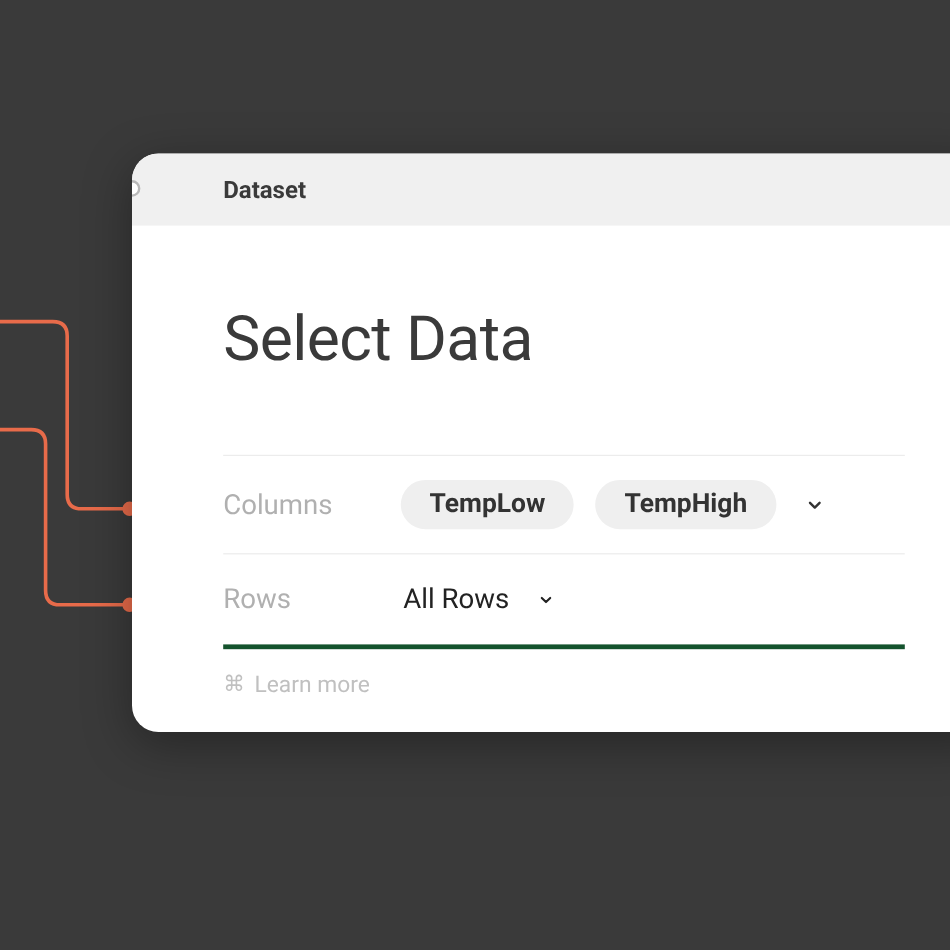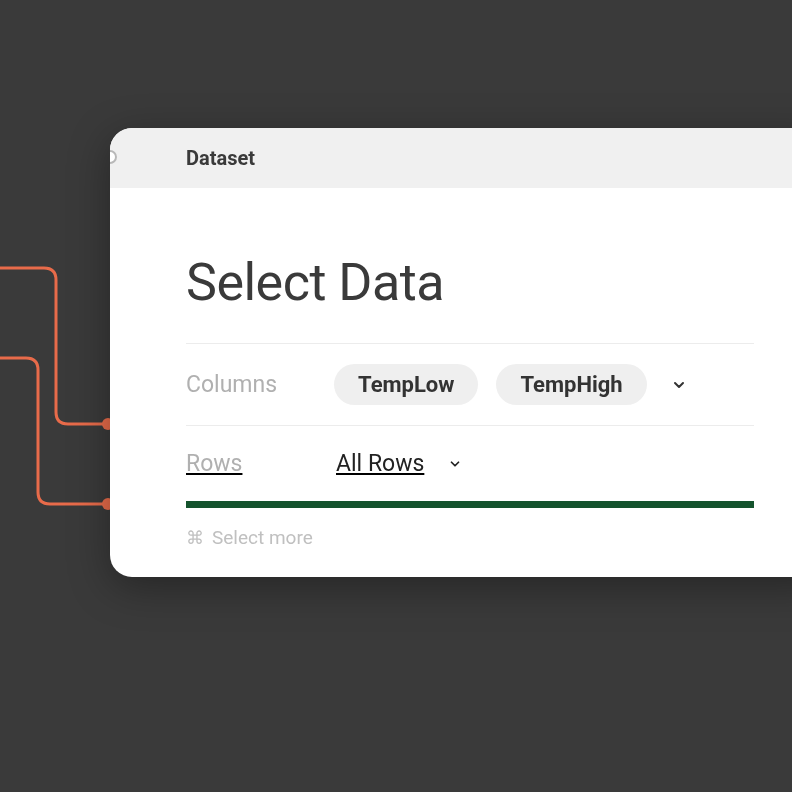--- a/index.html
+++ b/index.html
@@ -78,35 +78,34 @@
     }
 
     .page-title {
       font-size: 52px;
       font-weight: 400;
       color: #3a3a3a;
       letter-spacing: -0.5px;
     }
 
     .rows-section {
-      margin-top: 30px;
+      margin-top: 66px;
     }
 
     .row {
       display: flex;
       align-items: center;
       padding: 20px 0;
       border-top: 1px solid #ececec;
       gap: 18px;
       min-height: 76px;
     }
 
     .row:last-of-type {
-      border-bottom: 7px solid #14532d;
-      text-decoration: underline;
+      border-bottom: 4px solid #14532d;
     }
 
     .row-label {
       width: 130px;
       font-size: 23px;
       color: #b0b0b0;
       font-weight: 400;
     }
 
     .chip {
@@ -205,16 +204,16 @@
           <span>All Rows</span>
           <svg viewBox="0 0 24 24" fill="none" stroke="currentColor" stroke-width="3" stroke-linecap="round" stroke-linejoin="round">
             <polyline points="6 9 12 15 18 9"></polyline>
           </svg>
         </div>
       </div>
     </div>
 
     <div class="learn-more">
       <span class="cmd-icon">⌘</span>
-      <span>Select more</span>
+      <span>Learn more</span>
     </div>
   </div>
 </div>
 
 </body></html>

